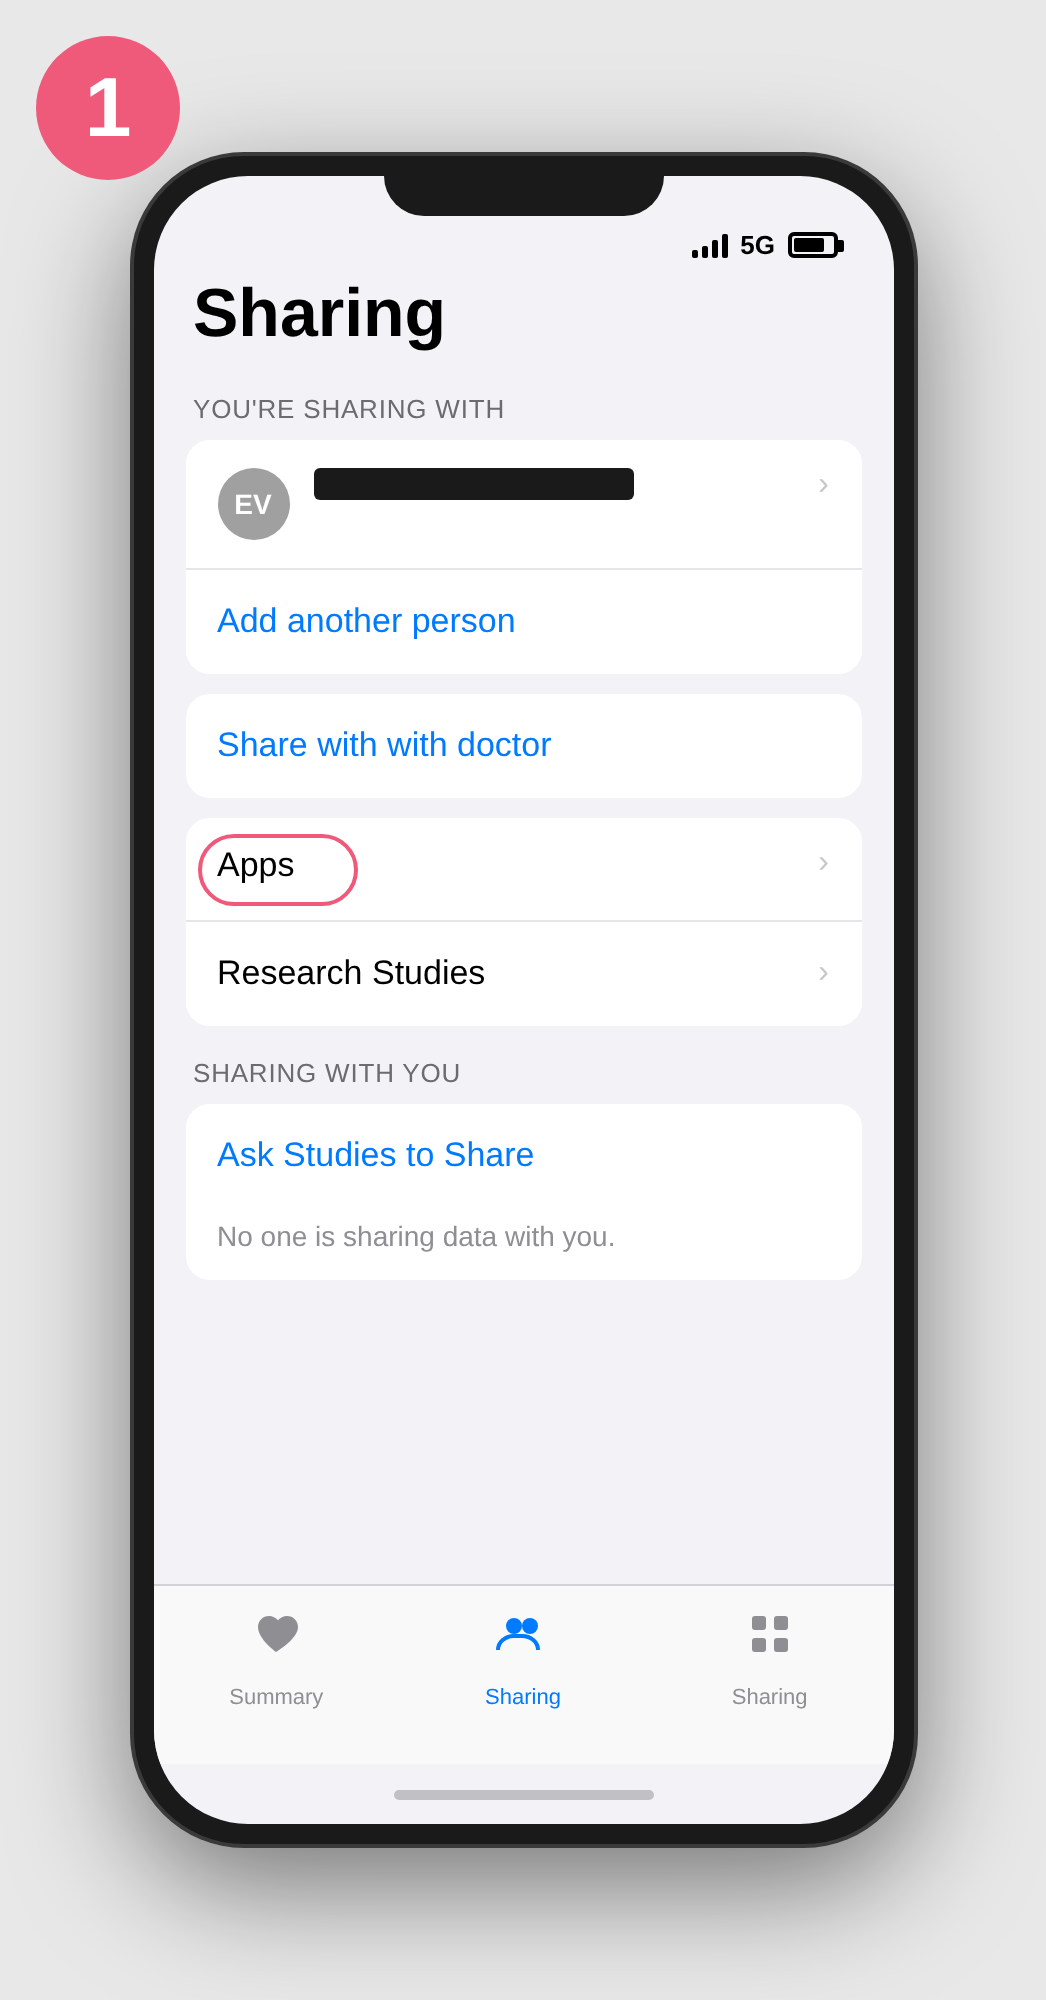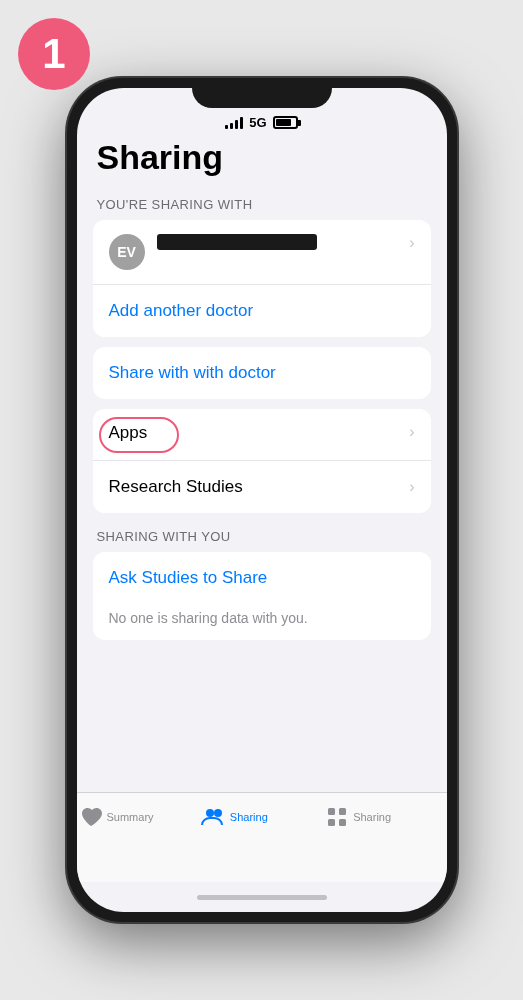--- a/index.html
+++ b/index.html
@@ -68,21 +68,21 @@
       background: #1a1a1a;
       border-radius: 0 0 20px 20px;
       z-index: 10;
     }
 
     
     .status-bar {
       height: 50px;
       display: flex;
       align-items: flex-end;
-      justify-content: center;
+      justify-content: flex-end;
       padding: 0 28px 8px 28px;
       flex-shrink: 0;
     }
     .status-time {
       font-size: 15px;
       font-weight: 600;
       color: #000;
       visibility: hidden;
     }
     .status-icons {
@@ -261,23 +261,25 @@
       display: flex;
       align-items: flex-start;
       padding-top: 10px;
       padding-bottom: 0;
       flex-shrink: 0;
     }
 
     .tab-item {
       flex: 1;
       display: flex;
-      align-items: center;
-      gap: 2px;
+      flex-direction: column;
+      align-items: center;
+      gap: 12px;
       cursor: pointer;
+      justify-content: center;
     }
 
     .tab-icon {
       width: 28px;
       height: 28px;
       display: flex;
       align-items: center;
       justify-content: center;
     }
 
@@ -344,21 +346,21 @@
       <div class="section-header">You're Sharing With</div>
 
       <div class="card">
         <div class="list-item">
           <div class="avatar-circle">EV</div>
           <div class="redacted-bar"></div>
           <span class="chevron">›</span>
         </div>
 
         <div class="link-item">
-          <span>Add another doctor</span>
+          <span>Add another person</span>
         </div>
       </div>
 
       <div class="card">
         <div class="link-item">
           <span>Share with with doctor</span>
         </div>
       </div>
 
       <div class="card">

